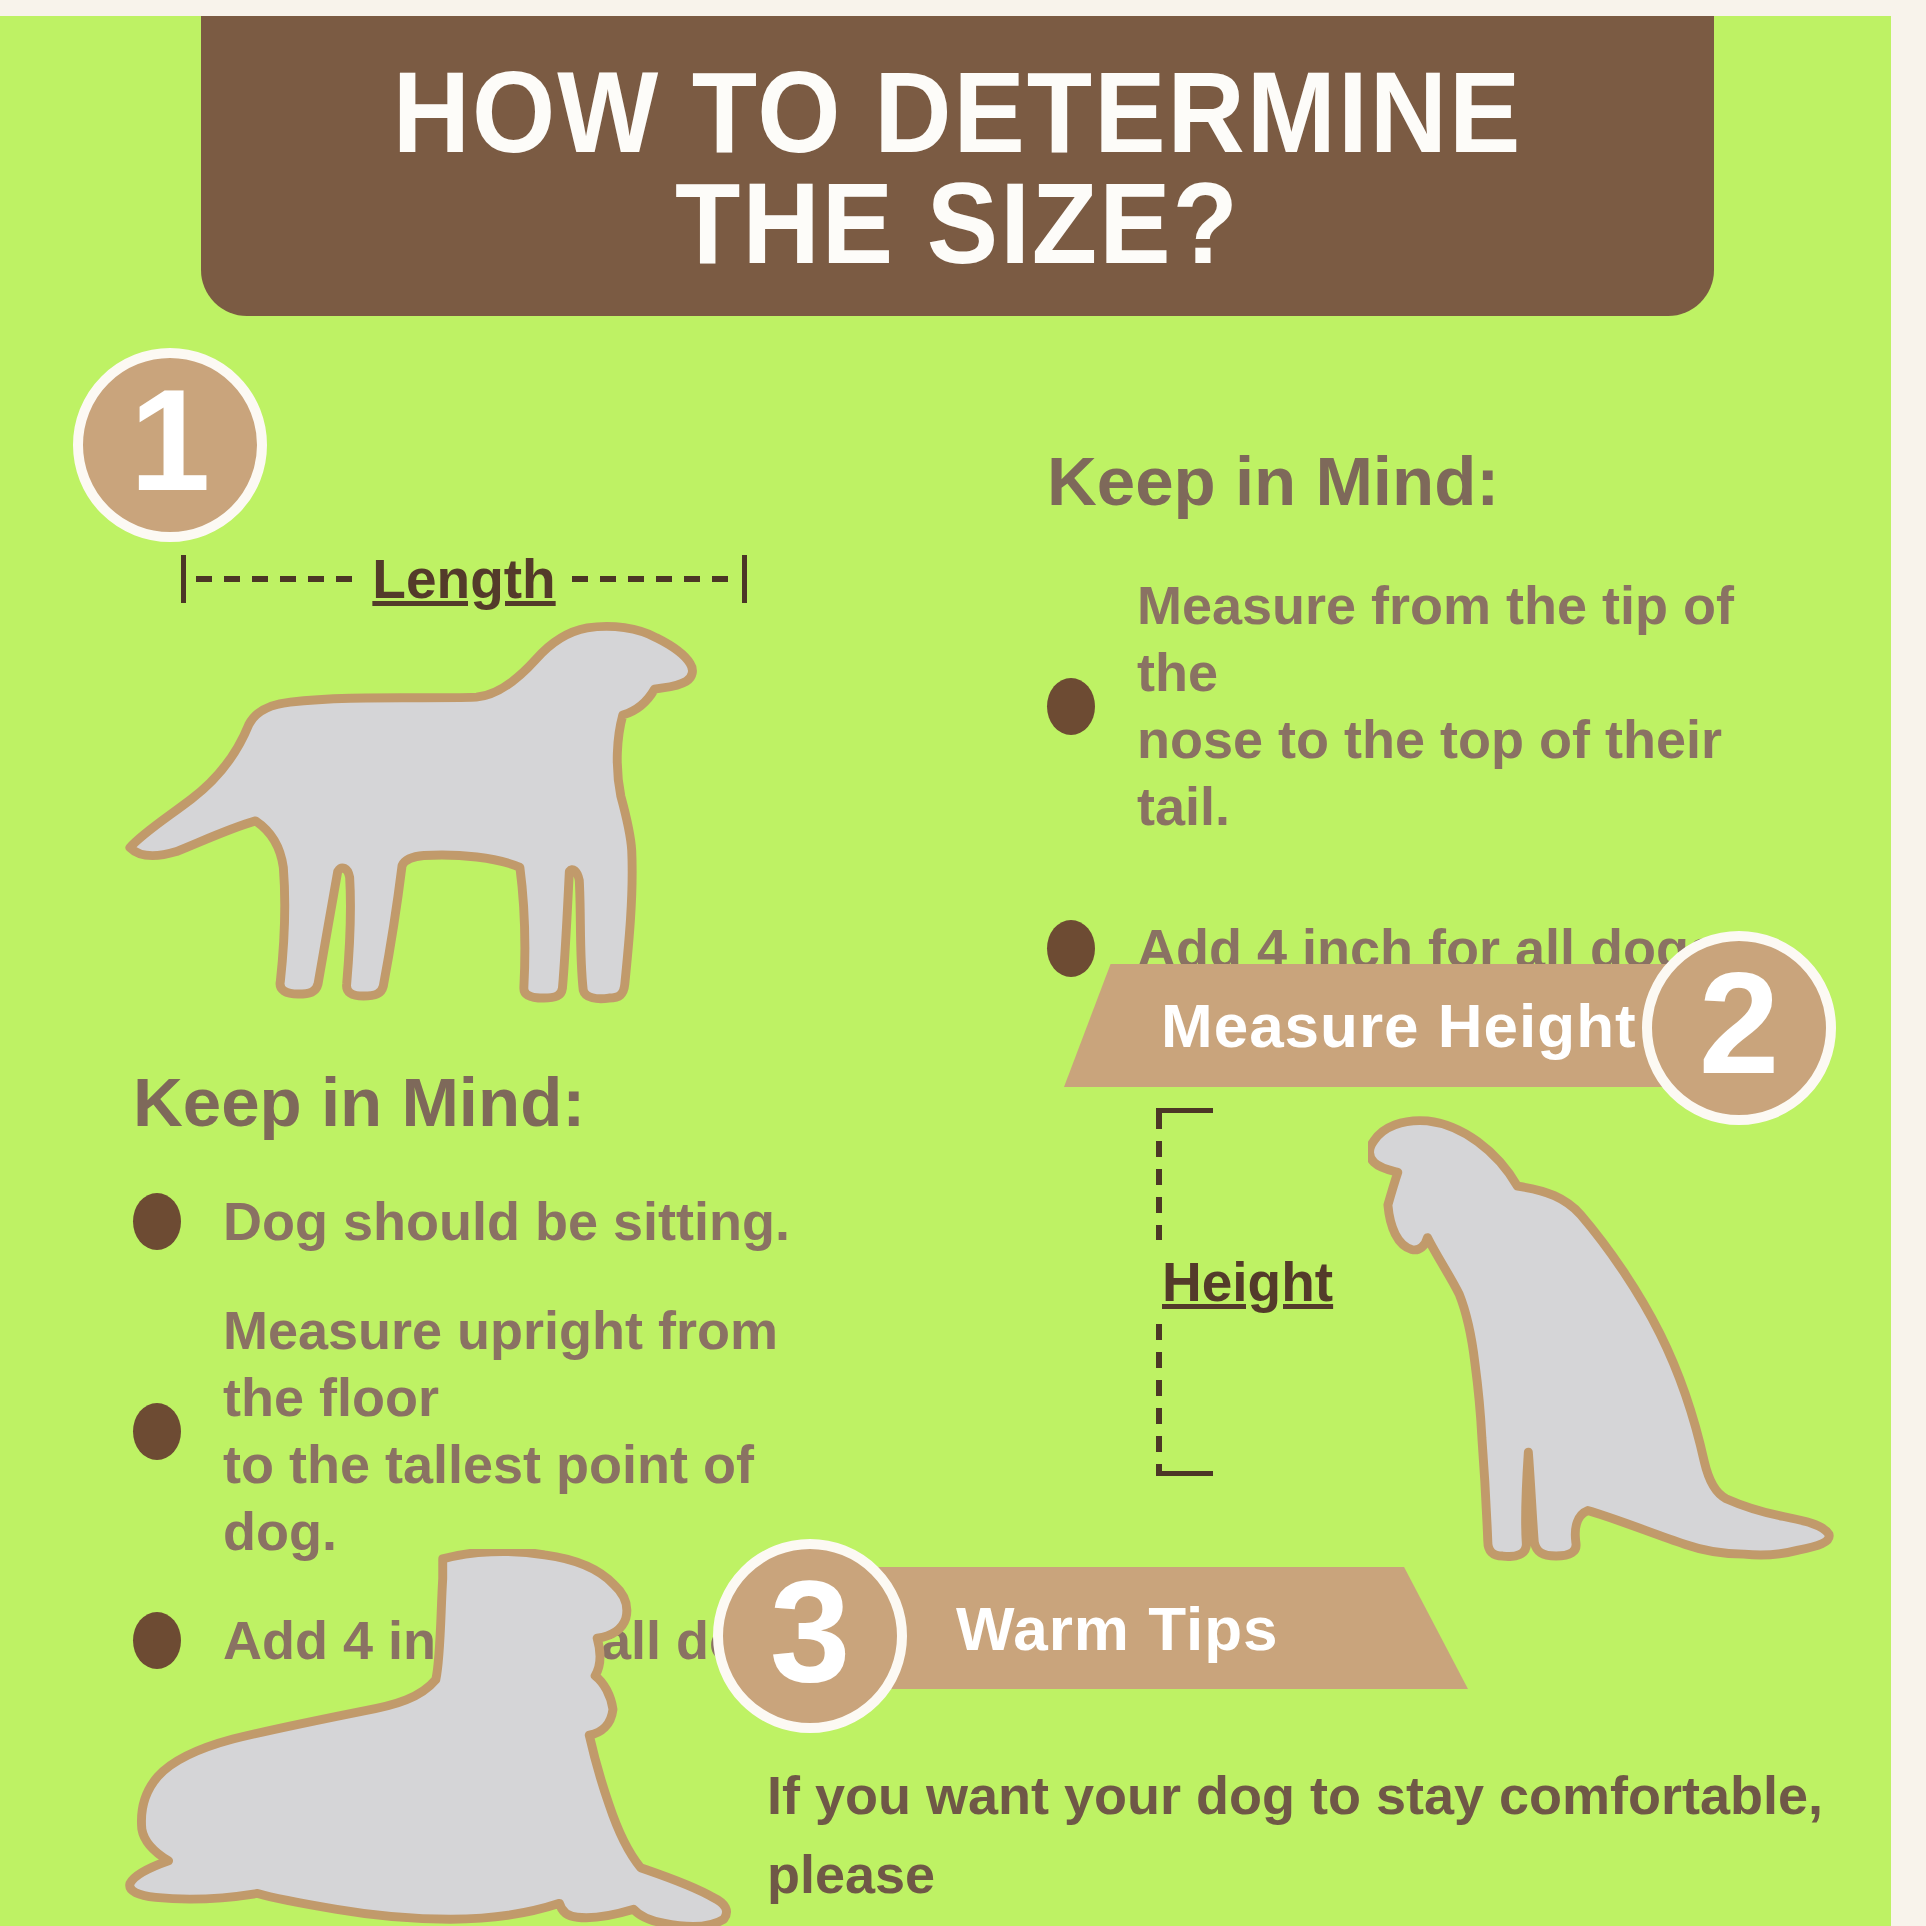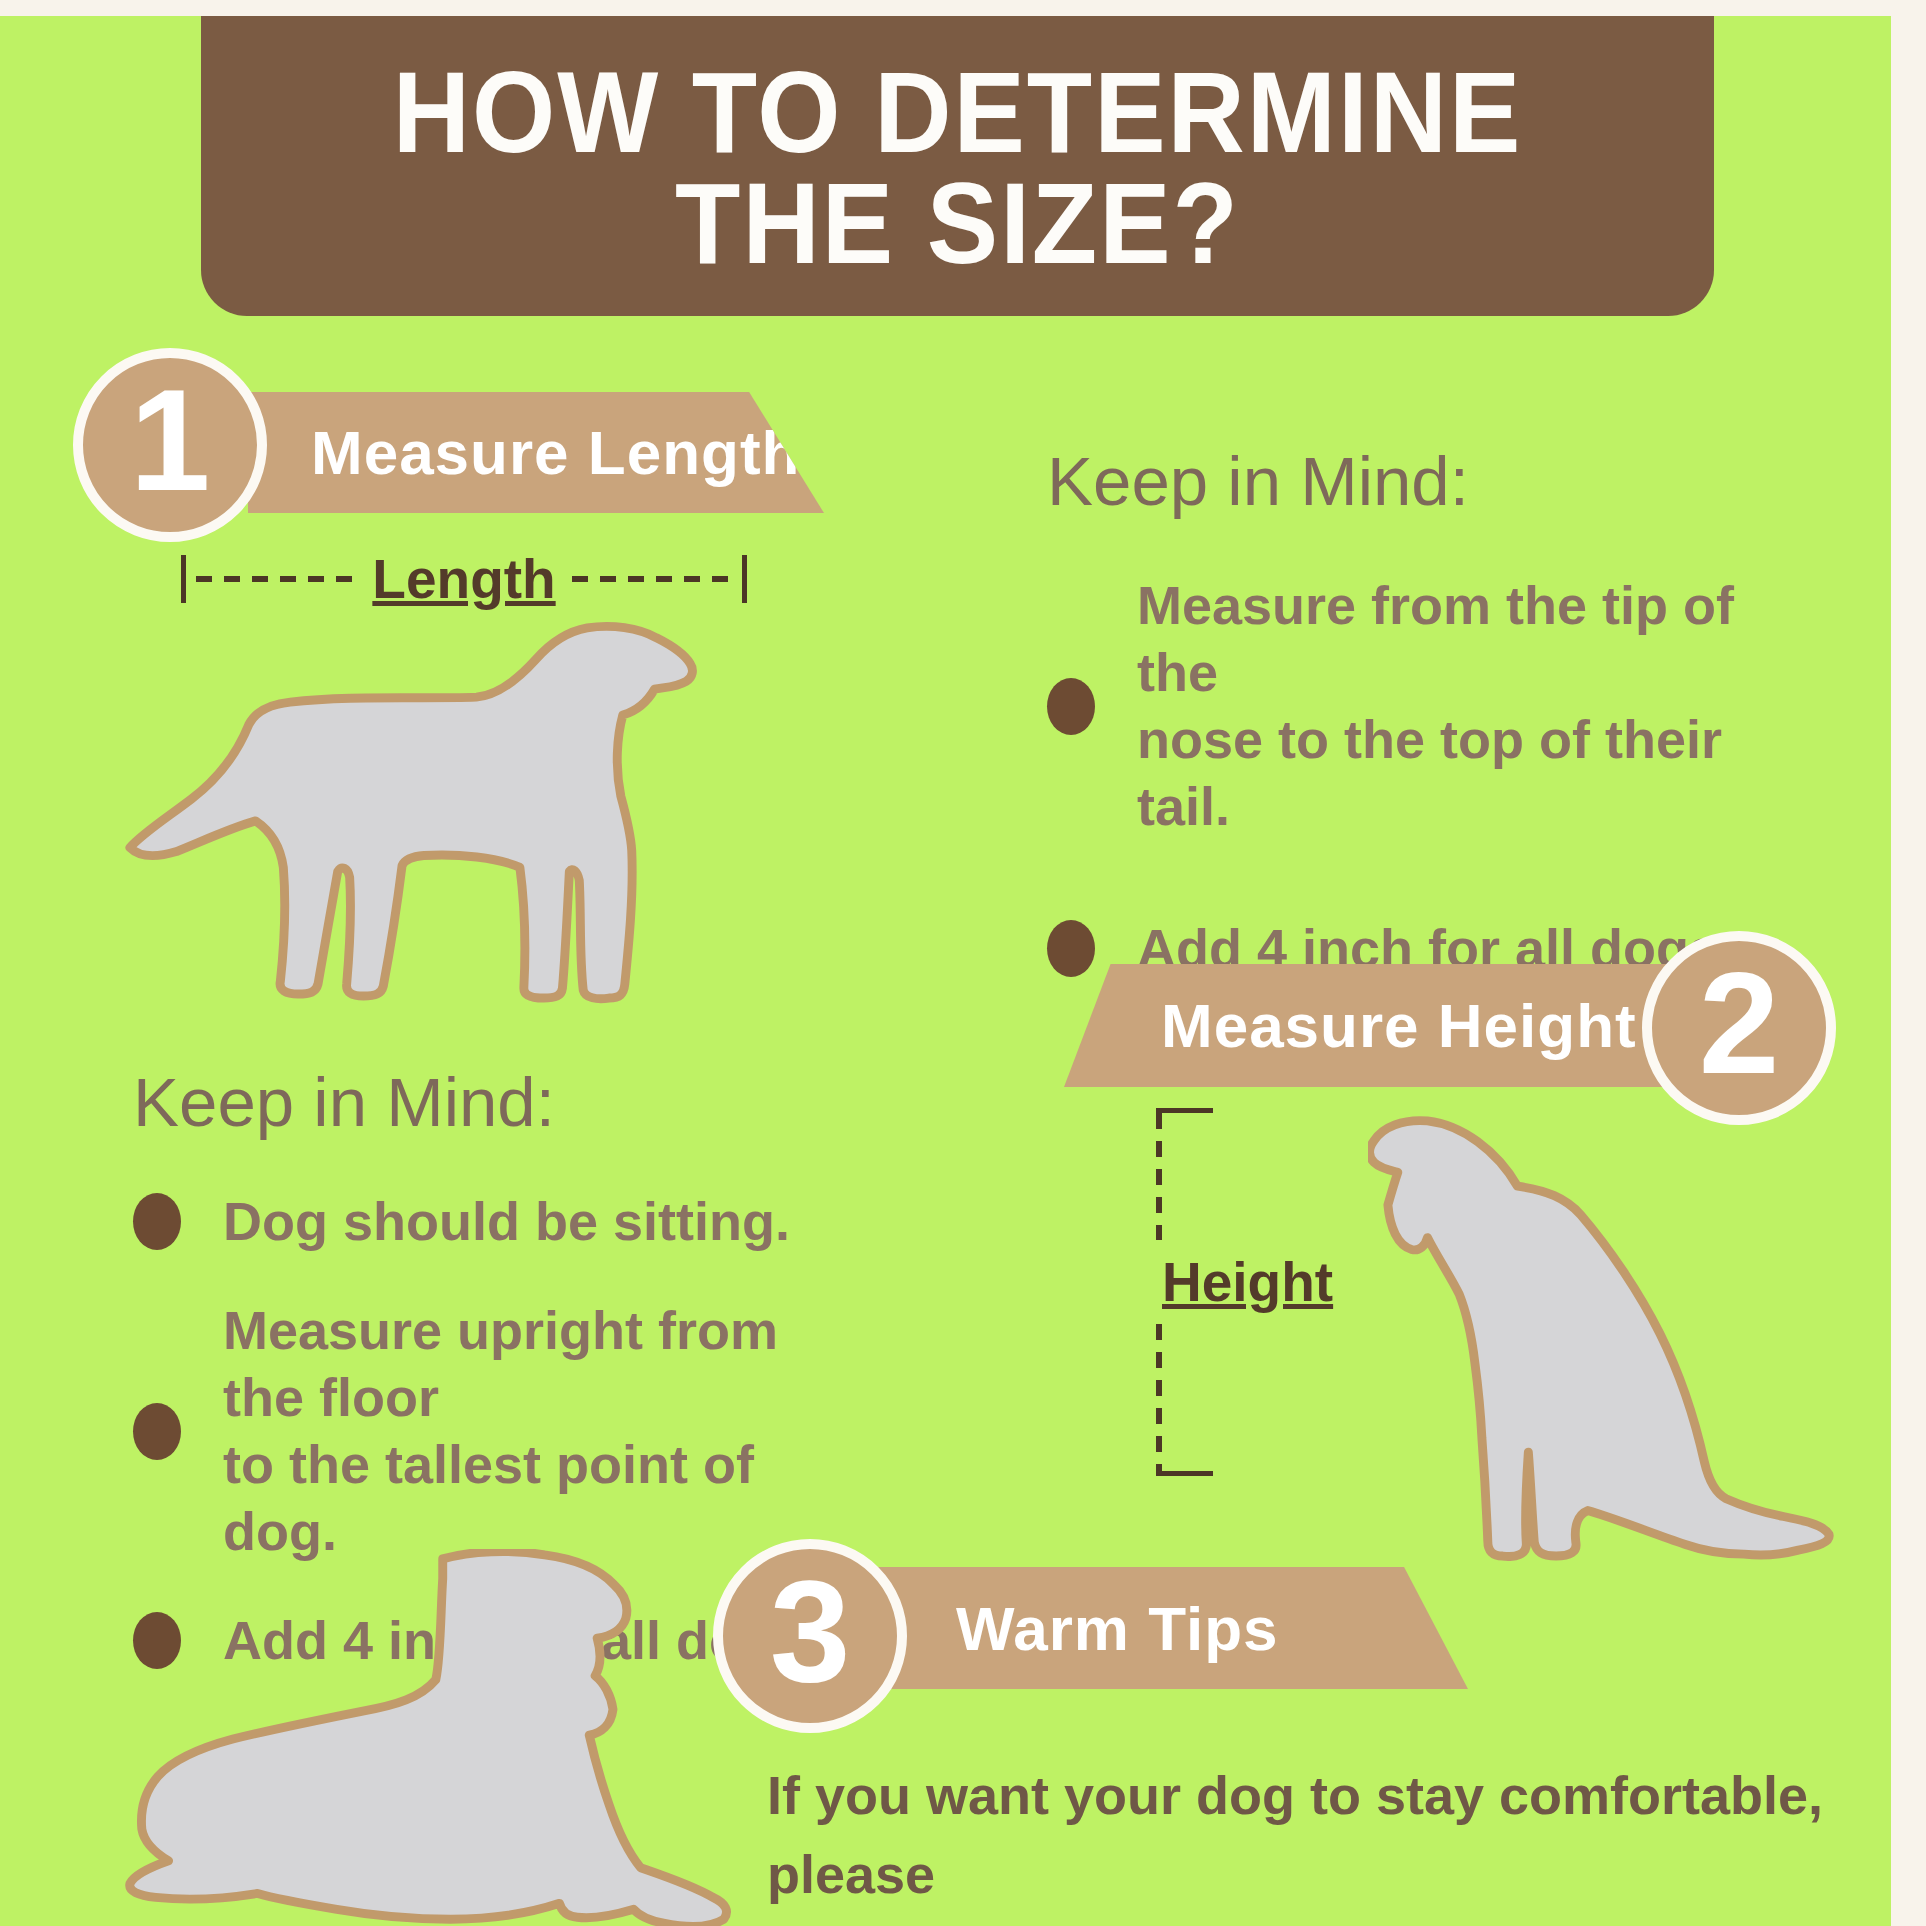--- a/index.html
+++ b/index.html
@@ -55,21 +55,21 @@
   
   .height-line{left:1156px;top:1092px;width:145px;display:flex;flex-direction:column;align-items:flex-start;}
   .htick{width:57px;height:5px;background:#4c3626;}
   .vdash{width:6px;
     background:repeating-linear-gradient(180deg,#4c3626 0 16px,transparent 16px 28px);}
   .vdash.d1{height:127px;}
   .vdash.d2{height:147px;}
   .height-line .measure-label{margin:10px 0;}
 
   
-  .kim-heading{font-size:69px;font-weight:normal;color:#7e695a;}
+  .kim-heading{font-size:69px;font-weight:bold;color:#7e695a;}
   .kim-item{display:flex;align-items:center;}
   .kim-dot{flex:0 0 auto;width:48px;height:57px;border-radius:50%;background:#6d4b33;margin-right:42px;}
   .kim-text{font-size:54px;font-weight:bold;color:#8a7263;line-height:67px;}
   .kim-right{left:1047px;top:426px;width:752px;}
   .kim-right .kim-heading{margin-bottom:51px;}
   .kim-right .kim-item{margin-bottom:75px;}
   .kim-left{left:133px;top:1047px;width:713px;}
   .kim-left .kim-heading{margin-bottom:46px;}
   .kim-left .kim-item{margin-bottom:42px;}
 
@@ -88,23 +88,20 @@
 
 <div class="canvas">
 
   <div class="abs banner">
     <div class="banner-line">HOW TO DETERMINE</div>
     <div class="banner-line">THE SIZE?</div>
   </div>
 
   <div class="abs badge badge-1">
     <span>1</span>
-  </div>
-  <div class="abs ribbon ribbon-1">
-    <span>Measure Length</span>
   </div>
 
   <div class="abs length-line">
     <div class="ltick"></div>
     <div class="hdash"></div>
     <div class="measure-label">Length</div>
     <div class="hdash"></div>
     <div class="ltick"></div>
   </div>
 

